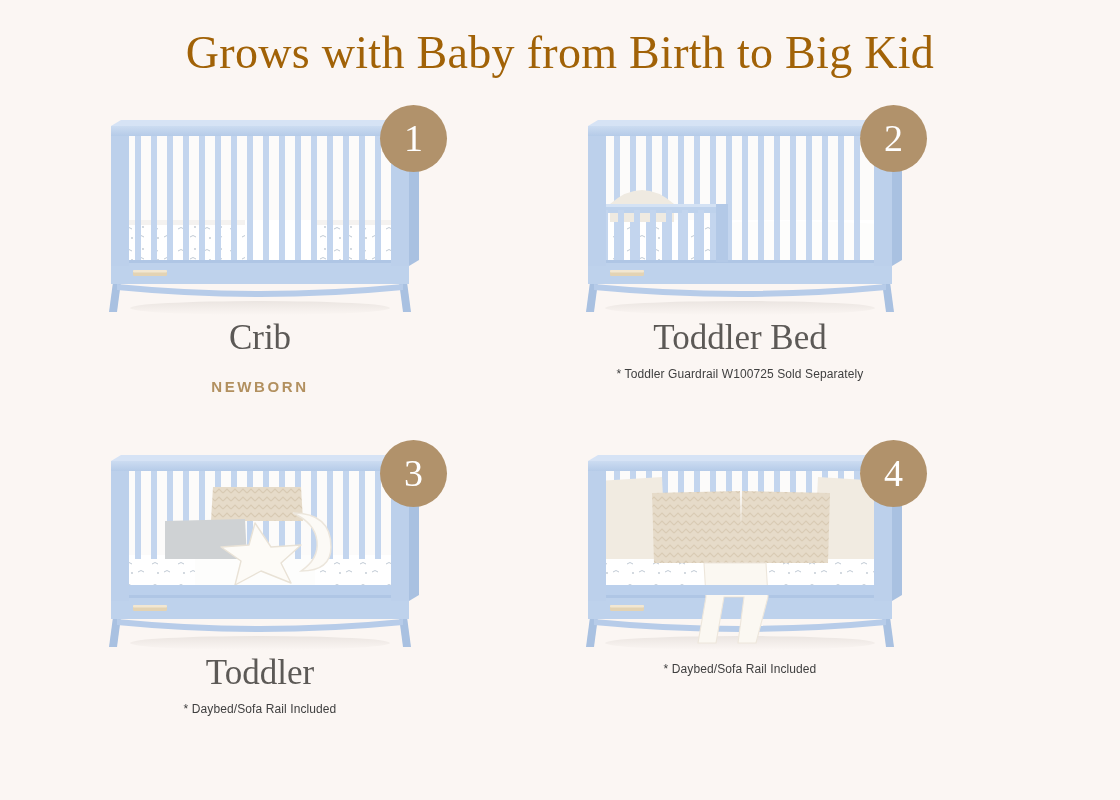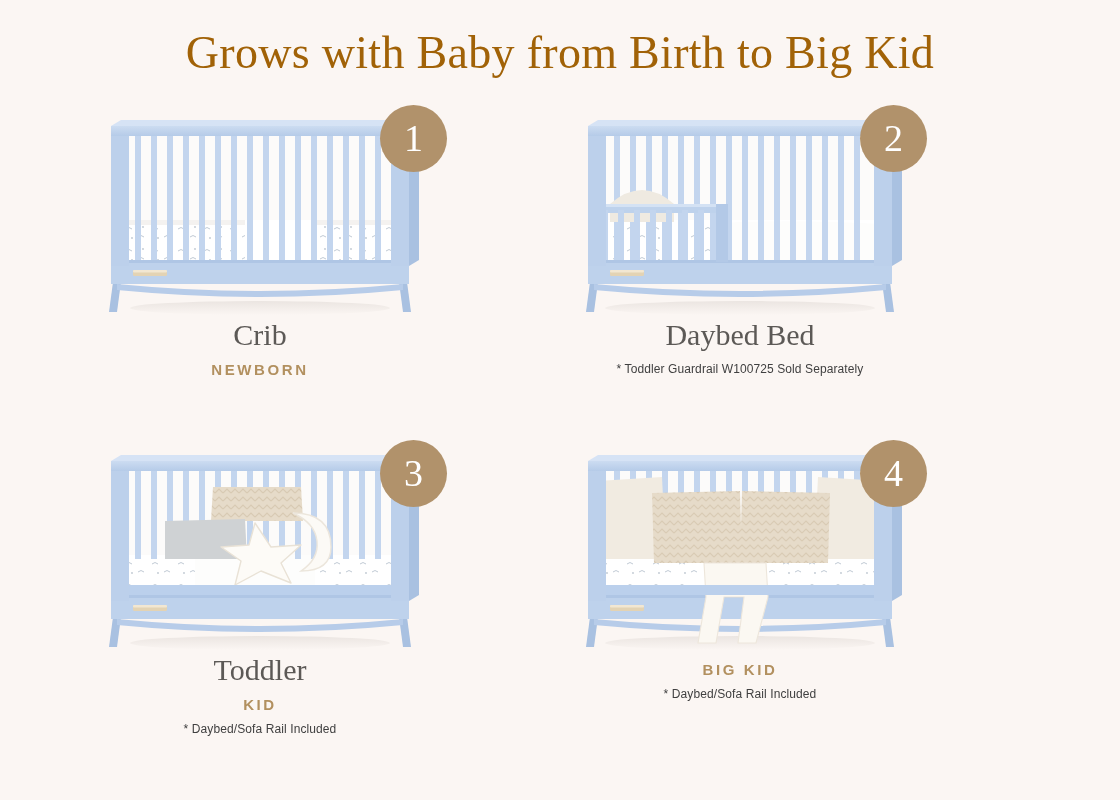--- a/index.html
+++ b/index.html
@@ -81,27 +81,27 @@
   
   .caption {
     position: absolute;
     left: 0;
     top: 218px;
     width: 360px;
     text-align: center;
   }
   .cap-title {
     font-family: "Liberation Serif", serif;
-    font-size: 30px;
+    font-size: 35px;
     color: #5C5956;
     line-height: 1.15;
     font-weight: 400;
   }
   .cap-stage {
-    margin-top: 8px;
+    margin-top: 20px;
     font-family: "Liberation Sans", sans-serif;
     font-size: 15px;
     font-weight: bold;
     letter-spacing: 2.6px;
     color: #B2905F;
   }
   .cap-note {
     margin-top: 9px;
     font-family: "Liberation Sans", sans-serif;
     font-size: 12px;
@@ -274,21 +274,21 @@
 
         <rect x="18" y="14" width="18" height="140" fill="#BCD0EB"></rect>
         <rect x="304" y="14" width="18" height="140" fill="#BCD0EB"></rect>
         <rect x="18" y="14" width="304" height="10" fill="url(#railG2)"></rect>
         <path d="M18 14 L28 8 L332 8 L322 14 Z" fill="#D6E3F5"></path>
         <path d="M322 14 L332 8 L332 148 L322 154 Z" fill="#A9C1E1"></path>
       </svg>
     </div>
 
     <div class="caption">
-      <div class="cap-title">Daybed Bed</div>
+      <div class="cap-title">Toddler Bed</div>
       <div class="cap-note">* Toddler Guardrail W100725 Sold Separately</div>
     </div>
   </div>
 
   <div class="panel p3">
 
     <div class="badge">3</div>
 
     <div class="illo">
       <svg class="svgbox" viewBox="0 0 330 210" xmlns="http://www.w3.org/2000/svg">
@@ -361,21 +361,20 @@
         <rect x="16" y="14" width="18" height="140" fill="#BCD0EB"></rect>
         <rect x="296" y="14" width="18" height="140" fill="#BCD0EB"></rect>
         <rect x="16" y="14" width="298" height="10" fill="url(#railG3)"></rect>
         <path d="M16 14 L26 8 L324 8 L314 14 Z" fill="#D6E3F5"></path>
         <path d="M314 14 L324 8 L324 148 L314 154 Z" fill="#A9C1E1"></path>
       </svg>
     </div>
 
     <div class="caption">
       <div class="cap-title">Toddler</div>
-      <div class="cap-stage">KID</div>
       <div class="cap-note">* Daybed/Sofa Rail Included</div>
     </div>
   </div>
 
   <div class="panel p4">
 
     <div class="badge">4</div>
 
     <div class="illo wide">
       <svg class="svgbox" viewBox="0 0 340 210" xmlns="http://www.w3.org/2000/svg">
@@ -445,18 +444,17 @@
 
         <rect x="18" y="14" width="18" height="140" fill="#BCD0EB"></rect>
         <rect x="304" y="14" width="18" height="140" fill="#BCD0EB"></rect>
         <rect x="18" y="14" width="304" height="10" fill="url(#railG4)"></rect>
         <path d="M18 14 L28 8 L332 8 L322 14 Z" fill="#D6E3F5"></path>
         <path d="M322 14 L332 8 L332 148 L322 154 Z" fill="#A9C1E1"></path>
       </svg>
     </div>
 
     <div class="caption">
-      <div class="cap-stage">BIG KID</div>
       <div class="cap-note">* Daybed/Sofa Rail Included</div>
     </div>
   </div>
 
 </div>
 
 </body></html>

